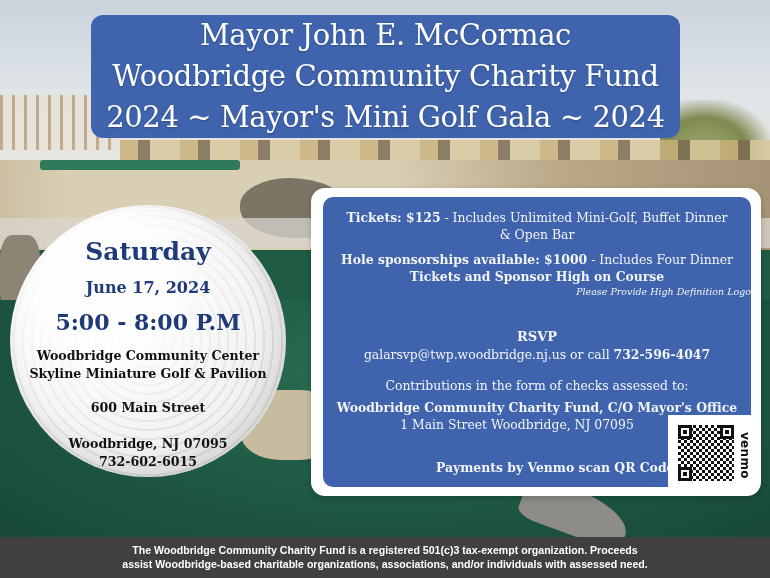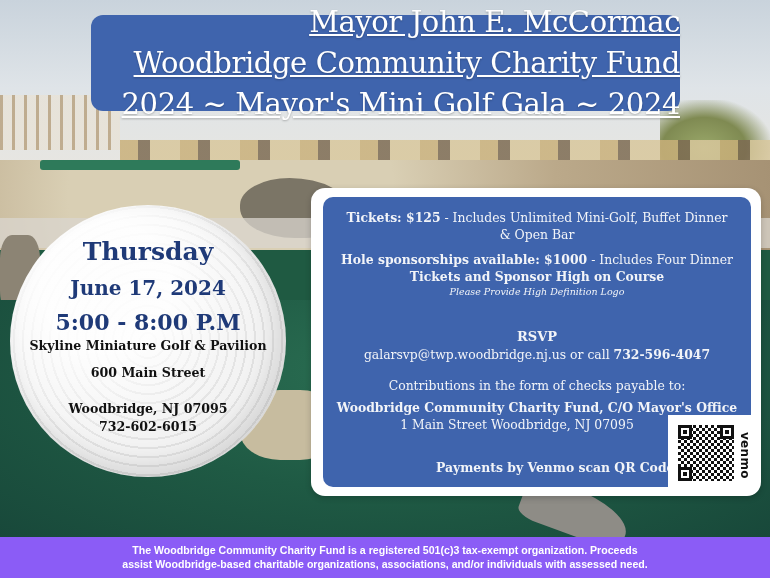--- a/index.html
+++ b/index.html
@@ -26,47 +26,47 @@
     .rocks-left { position: absolute; left: 0; top: 235px; width: 40px; height: 80px;
       background: #8c8474; border-radius: 30%; }
     .turf { position: absolute; left: 0; top: 300px; width: 770px; height: 240px;
       background: radial-gradient(ellipse at 50% 30%, #2a6e52 0%, #1f5a44 50%, #18483a 100%); }
     .stone-under { position: absolute; left: 240px; top: 390px; width: 100px; height: 70px;
       background: #c7bc9f; border-radius: 40%; }
     .stone-right { position: absolute; left: 520px; top: 490px; width: 110px; height: 45px;
       background: #8e8c86; border-radius: 40% 60% 20% 20%; transform: rotate(20deg); }
 
     
-    .title-box { position: absolute; left: 91px; top: 15px; width: 589px; height: 96px;
+    .title-box { position: absolute; left: 91px; top: 15px; width: 589px; height: 123px;
       background: #3f64ad; border-radius: 12px; color: #ffffff;
-      display: flex; flex-direction: column; justify-content: center; align-items: flex-end;
-      text-shadow: 0 1px 2px rgba(0,0,0,.25); text-decoration: underline; }
+      display: flex; flex-direction: column; justify-content: center; align-items: center;
+      text-shadow: 0 1px 2px rgba(0,0,0,.25); }
     .title-line { font-family: "DejaVu Serif", serif; font-size: 29px; line-height: 41px; letter-spacing: -0.4px; white-space: nowrap; }
 
     
     .ball { position: absolute; left: 10px; top: 205px; width: 276px; height: 272px; border-radius: 50%;
       background:
         radial-gradient(circle at 35% 30%, rgba(255,255,255,.9) 0 25%, rgba(255,255,255,0) 60%),
         repeating-radial-gradient(circle at 50% 50%, #f3f3f3 0 7px, #e2e2e2 7px 9px),
         #eeeeee;
       box-shadow: inset -10px -12px 25px rgba(0,0,0,.12);
       display: flex; flex-direction: column; align-items: center; padding-top: 30px; text-align: center; }
     .ball-day { font-size: 25px; color: #1f3a78; line-height: 34px; font-weight: bold; }
-    .ball-date { font-size: 20px; color: #1f3a78; line-height: 34px; font-weight: bold; margin-top: 2px; }
+    .ball-date { font-size: 16px; color: #1f3a78; line-height: 34px; font-weight: bold; margin-top: 2px; }
     .ball-time { font-size: 22px; color: #1f3a78; line-height: 30px; font-weight: bold; margin-top: 2px; }
     .ball-addr { font-size: 12.6px; color: #111; line-height: 18px; font-weight: bold; margin-top: 8px; white-space: nowrap; }
 
     
     .card-outer { position: absolute; left: 311px; top: 188px; width: 450px; height: 308px;
       background: #ffffff; border-radius: 14px; box-shadow: 0 2px 6px rgba(0,0,0,.2); }
     .card-inner { position: absolute; left: 12px; top: 9px; width: 428px; height: 290px;
       background: #3f64ad; border-radius: 10px; color: #f2f4f8; text-align: center; padding-top: 12px; }
     .card-text { font-size: 12.4px; line-height: 17px; white-space: nowrap; }
     .card-text b { font-weight: bold; }
-    .card-note { font-size: 9.5px; font-style: italic; line-height: 13px; }
+    .card-note { font-size: 9.5px; font-style: italic; line-height: 13px; text-align: right; }
     .gap-s { height: 8px; }
     .gap-m { height: 14px; }
     .rsvp-label { font-size: 13px; line-height: 18px; font-weight: bold; margin-top: 16px; }
     .venmo-line { position: absolute; left: 0; top: 263px; width: 356px; text-align: right; font-size: 12.4px; }
     .venmo-line b { font-weight: bold; }
 
     .qr-box { position: absolute; left: 668px; top: 415px; width: 92px; height: 80px; background: #ffffff;
       border-radius: 0 0 12px 0; }
     .qr { position: absolute; left: 10px; top: 10px; width: 56px; height: 56px;
       background:
@@ -74,21 +74,21 @@
         linear-gradient(#111,#111) 42px 0/14px 14px no-repeat,
         linear-gradient(#111,#111) 0 42px/14px 14px no-repeat,
         repeating-conic-gradient(#111 0 25%, #fff 0 50%) 0 0/6px 6px; }
     .qr-finder { position: absolute; width: 14px; height: 14px; border: 3px solid #111; background: #fff; }
     .qr-finder::after { content: ""; position: absolute; left: 2px; top: 2px; width: 4px; height: 4px; background: #111; }
     .venmo-text { position: absolute; left: 70px; top: 12px; width: 14px; height: 56px;
       font-family: "DejaVu Sans", sans-serif; font-weight: bold; font-size: 12px; color: #111;
       writing-mode: vertical-rl; text-align: center; letter-spacing: .3px; }
 
     
-    .footer { position: absolute; left: 0; top: 537px; width: 770px; height: 41px; background: #8b5cf6;
+    .footer { position: absolute; left: 0; top: 537px; width: 770px; height: 41px; background: #404040;
       color: #ffffff; text-align: center; font-family: "Liberation Sans", sans-serif; font-weight: bold;
       font-size: 10.6px; line-height: 14px; padding-top: 6px; }
   </style>
 </head>
 <body>
 
 <div class="scene">
   <div class="sky"></div>
   <div class="fence"></div>
   <div class="trees"></div>
@@ -103,42 +103,43 @@
   <div class="stone-right"></div>
 </div>
 
 <div class="title-box">
   <div class="title-line">Mayor John E. McCormac</div>
   <div class="title-line">Woodbridge Community Charity Fund</div>
   <div class="title-line">2024 ~ Mayor's Mini Golf Gala ~ 2024</div>
 </div>
 
 <div class="ball">
-  <div class="ball-day">Thursday</div>
+  <div class="ball-day">Saturday</div>
   <div class="ball-date">June 17, 2024</div>
   <div class="ball-time">5:00 - 8:00 P.M</div>
+  <div class="ball-addr" style="margin-top:10px">Woodbridge Community Center</div>
   <div class="ball-addr" style="margin-top:0">Skyline Miniature Golf &amp; Pavilion</div>
-  <div class="ball-addr" style="margin-top:9px">600 Main Street</div>
+  <div class="ball-addr" style="margin-top:16px">600 Main Street</div>
   <div class="ball-addr" style="margin-top:18px">Woodbridge, NJ 07095</div>
   <div class="ball-addr" style="margin-top:0">732-602-6015</div>
 </div>
 
 <div class="card-outer">
   <div class="card-inner">
     <div class="card-text"><b>Tickets: $125</b><span> - Includes Unlimited Mini-Golf, Buffet Dinner</span></div>
     <div class="card-text">&amp; Open Bar</div>
     <div class="gap-s"></div>
     <div class="card-text"><b>Hole sponsorships available: $1000</b><span> - Includes Four Dinner</span></div>
     <div class="card-text" style="font-weight:bold">Tickets and Sponsor High on Course</div>
     <div class="card-note">Please Provide High Definition Logo</div>
     <div class="gap-m"></div>
     <div class="rsvp-label">RSVP</div>
     <div class="card-text"><span>galarsvp@twp.woodbridge.nj.us</span><span> or call </span><b>732-596-4047</b></div>
     <div class="gap-m"></div>
-    <div class="card-text">Contributions in the form of checks payable to:</div>
+    <div class="card-text">Contributions in the form of checks assessed to:</div>
     <div class="gap-s" style="height:5px"></div>
     <div class="card-text" style="font-weight:bold">Woodbridge Community Charity Fund, C/O Mayor's Office</div>
     <div class="card-text" style="padding-right:40px">1 Main Street Woodbridge, NJ 07095</div>
     <div class="venmo-line"><b>Payments by Venmo scan QR Code:</b></div>
   </div>
 </div>
 
 <div class="qr-box">
   <div class="qr">
     <div class="qr-finder" style="left:0;top:0"></div>

